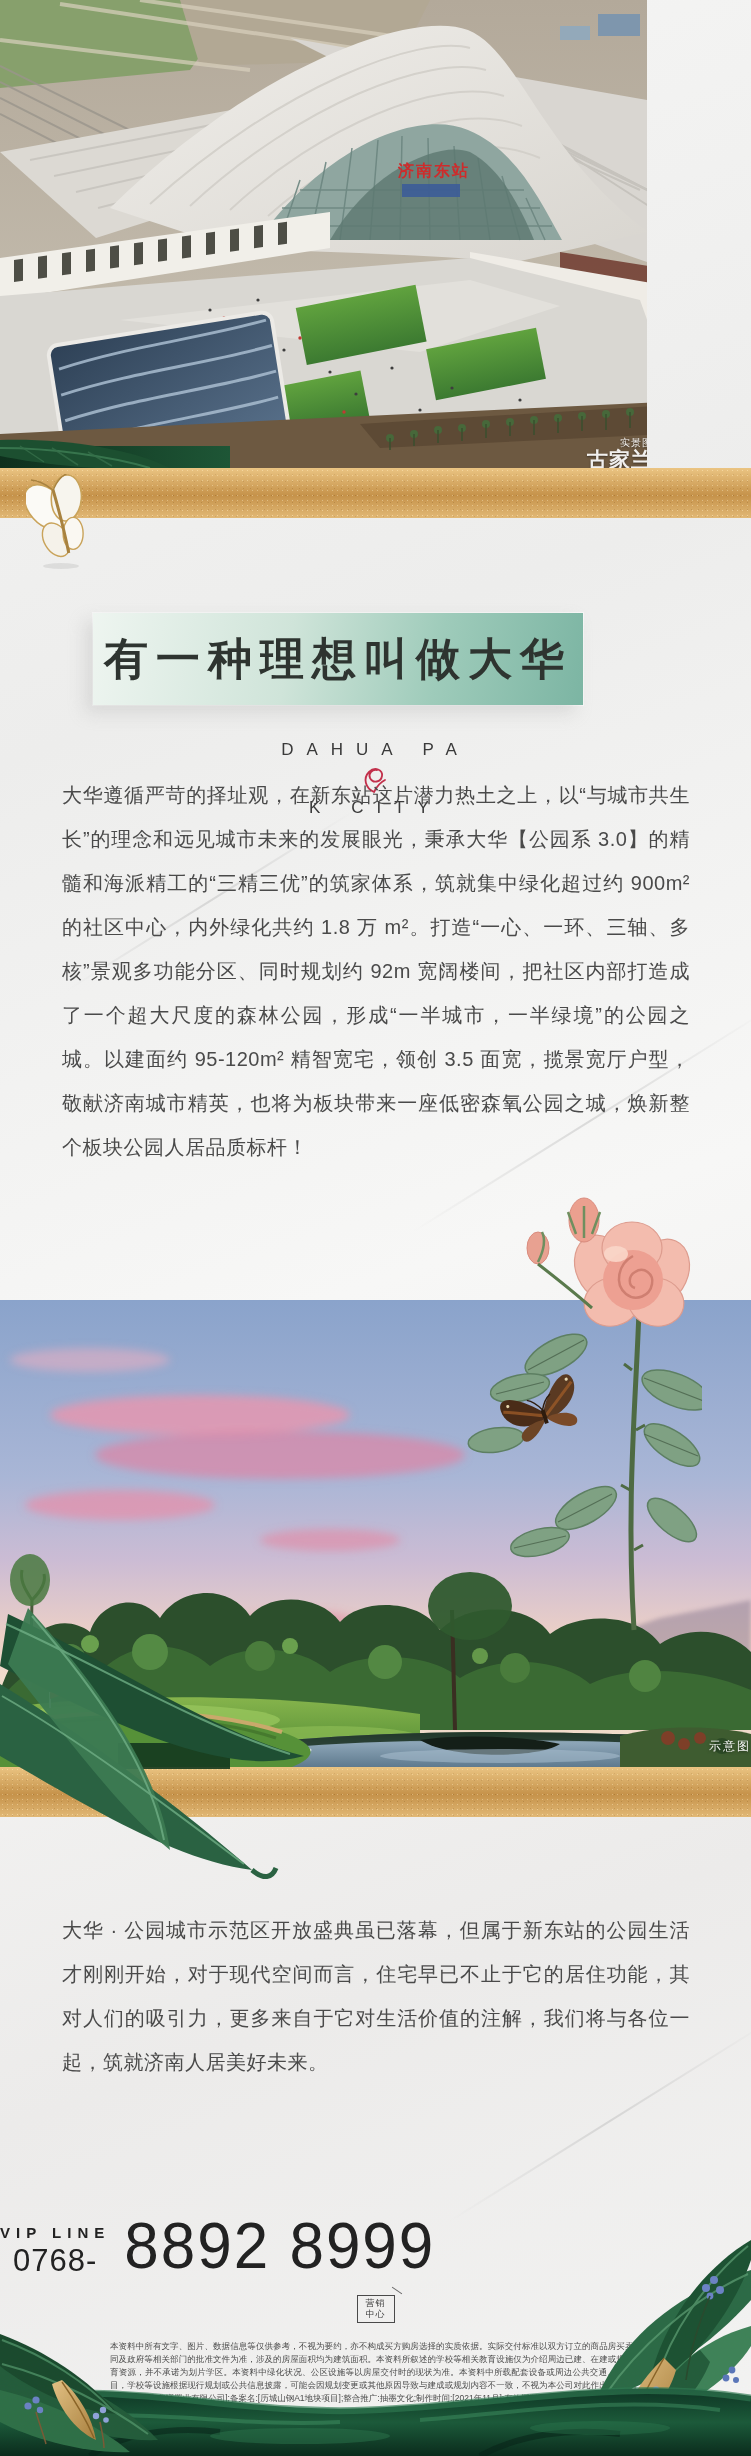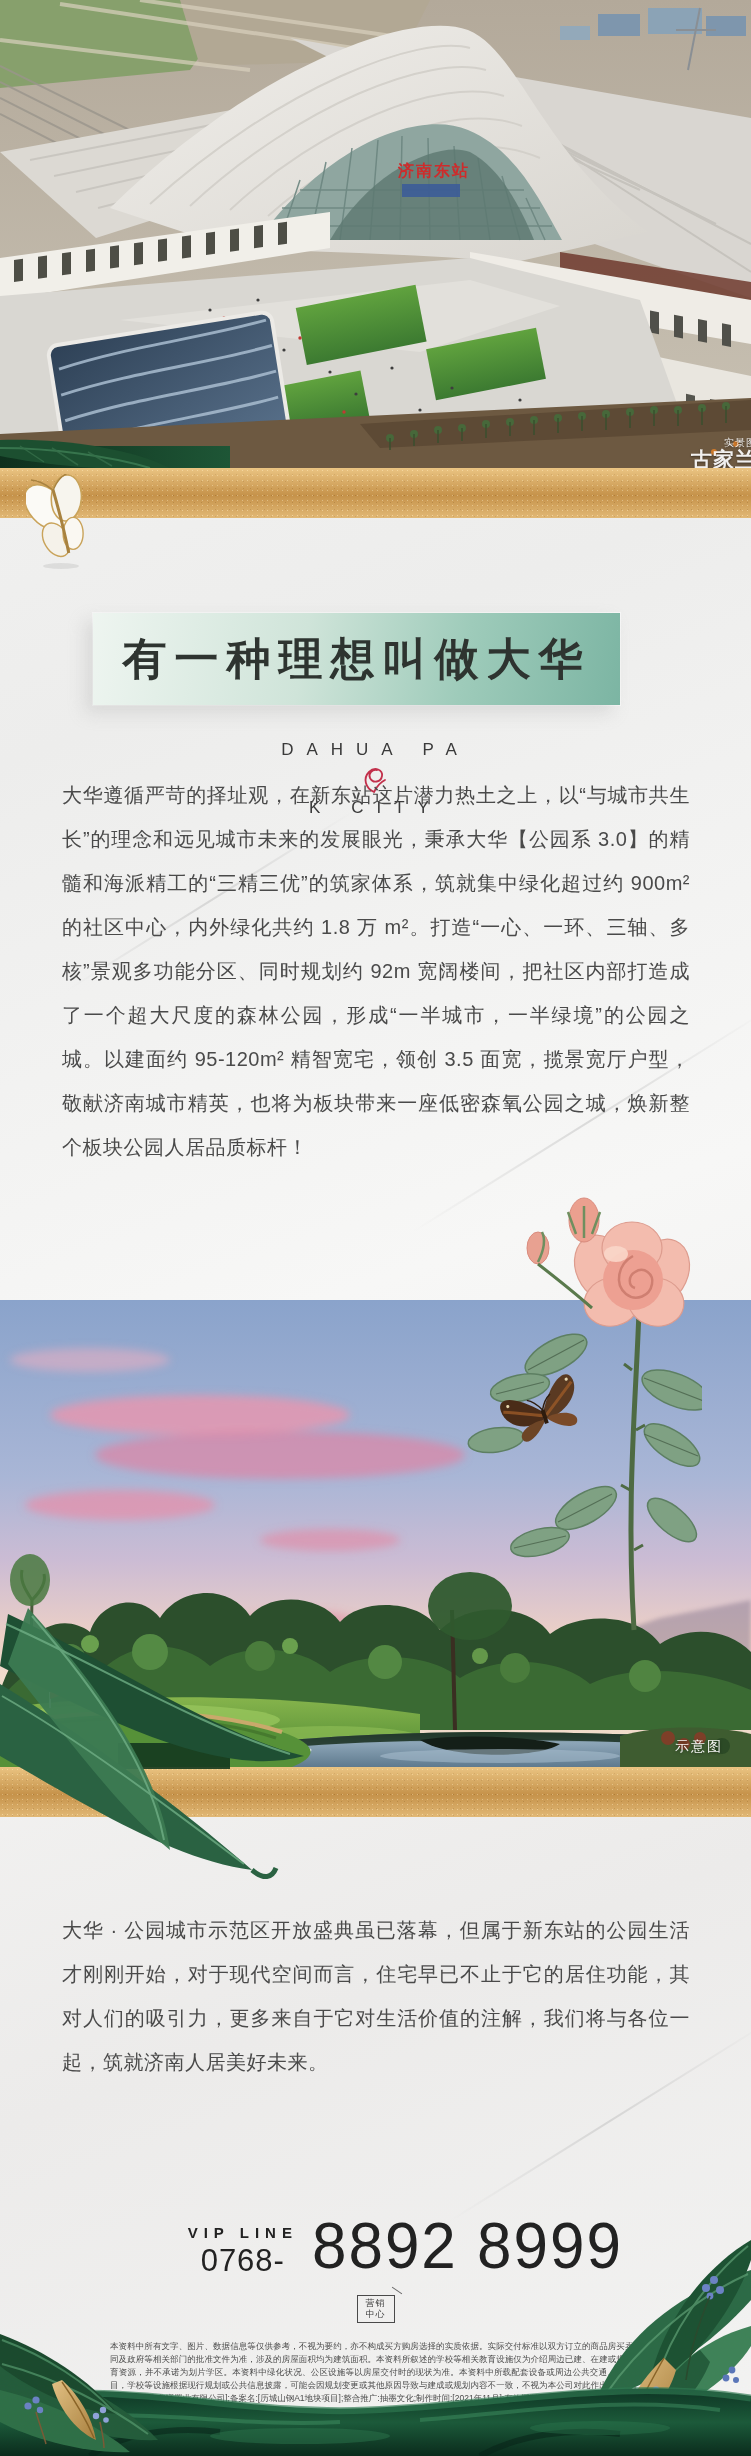--- a/index.html
+++ b/index.html
@@ -5,63 +5,63 @@
   html,body{margin:0;padding:0;background:#dcdcdc;}
   #poster{
     position:relative;width:751px;height:2456px;margin:0 auto;overflow:hidden;
     background:linear-gradient(160deg,#f6f6f5 0%,#ededec 28%,#f7f7f6 52%,#ecécea 78%,#f3f3f2 100%);
     background:linear-gradient(160deg,#f6f6f5 0%,#ededec 28%,#f7f7f6 52%,#ecebea 78%,#f3f3f2 100%);
     font-family:"Liberation Sans","DejaVu Sans",sans-serif;color:#474747;
   }
   .abs{position:absolute;}
   .vein{position:absolute;width:340px;height:2px;background:linear-gradient(90deg,transparent,rgba(190,190,190,.5),transparent);transform:rotate(-32deg);}
   
-  #hero{left:0;top:0;width:751px;height:468px;overflow:hidden;}
+  #hero{left:0;top:0;width:647px;height:468px;overflow:hidden;}
   #hero svg{display:block;}
   #hero-watermark{right:-6px;top:438px;text-align:right;color:rgba(255,255,255,.92);line-height:1.05;text-shadow:0 1px 2px rgba(0,0,0,.45);}
   #hero-watermark .wm-small{font-size:10px;letter-spacing:1px;display:block;}
   #hero-watermark .wm-big{font-size:21px;font-weight:bold;letter-spacing:1px;display:block;}
   
   .gold-strip{
     left:0;width:751px;height:50px;
     background-color:#d2a057;
     background-image:
       linear-gradient(180deg,rgba(255,226,166,.55),rgba(160,105,35,.25) 55%,rgba(255,230,175,.35)),
       radial-gradient(rgba(255,238,195,.6) 18%,transparent 20%),
       radial-gradient(rgba(150,100,35,.45) 16%,transparent 18%);
     background-size:100% 100%,5px 5px,7px 7px;
     background-position:0 0,0 0,2px 3px;
   }
   #gold1{top:468px;} #gold2{top:1767px;}
   
   #butterfly{left:26px;top:474px;width:70px;height:96px;}
   
   #title-bar{
-    left:93px;top:613px;width:527px;height:92px;
+    left:93px;top:613px;width:490px;height:92px;
     background:linear-gradient(100deg,#eef5f0 0%,#cfe4d9 40%,#9ecbba 70%,#7cb5a3 100%);
     box-shadow:-8px 8px 16px rgba(170,170,170,.30),0 0 0 1px rgba(255,255,255,.55);
     display:flex;align-items:center;justify-content:center;
   }
   #title-bar .headline{font-size:44px;font-weight:bold;color:#2e3430;letter-spacing:8px;white-space:nowrap;}
   #subtitle{left:0;top:740px;width:751px;text-align:center;font-size:17px;color:#3a3a3a;letter-spacing:13px;font-weight:500;display:flex;align-items:center;justify-content:center;gap:2px;flex-direction:column;}
   #subtitle svg{margin:0 -2px 0 -6px;}
   
   .para{left:62px;width:628px;font-size:20px;line-height:44px;color:#4a4a4a;text-align:justify;letter-spacing:.5px;}
   #para1{top:773px;}
   #para2{top:1908px;}
   
   #photo2{left:0;top:1300px;width:751px;height:467px;overflow:hidden;}
-  #photo2-watermark{right:28px;top:1738px;color:rgba(255,255,255,.95);font-size:14px;letter-spacing:2px;text-shadow:0 1px 3px rgba(0,0,0,.5);font-family:Liberation Mono, monospace;}
+  #photo2-watermark{right:0;top:1738px;color:rgba(255,255,255,.95);font-size:12px;letter-spacing:2px;text-shadow:0 1px 3px rgba(0,0,0,.5);font-family:Liberation Mono, monospace;}
   
   #rose{left:436px;top:1190px;width:266px;height:452px;pointer-events:none;}
   #hero-leaf{left:0;top:438px;width:236px;height:34px;pointer-events:none;}
   #leaves2{left:0;top:1608px;width:345px;height:305px;pointer-events:none;}
   #bottom-deco{left:0;top:2230px;width:751px;height:226px;pointer-events:none;}
   
-  #vip-block{left:0;top:2212px;width:623px;display:flex;justify-content:flex-end;align-items:flex-end;gap:14px;color:#222;}
+  #vip-block{left:0;top:2212px;width:623px;display:flex;justify-content:flex-start;align-items:flex-end;gap:14px;color:#222;}
   #vip-left{text-align:center;padding-bottom:4px;}
   #vip-label{font-size:15px;letter-spacing:6px;font-weight:bold;white-space:nowrap;}
   #vip-code{font-size:31px;letter-spacing:1px;margin-top:2px;}
   #vip-number{font-size:62px;font-weight:500;letter-spacing:2px;transform:scaleY(1.06);transform-origin:bottom;white-space:nowrap;}
   #address-row{left:0;top:2295px;width:751px;display:flex;justify-content:center;align-items:center;}
   #office-box{width:30px;border:1px solid #4a4a4a;padding:2px 3px;text-align:center;font-size:9px;line-height:11px;color:#3c3c3c;letter-spacing:1px;position:relative;}
   #office-box::after{content:"";position:absolute;right:-9px;top:-6px;width:12px;height:1px;background:#6a6a6a;transform:rotate(35deg);}
   #address-text{font-size:27px;color:#353535;letter-spacing:8px;font-weight:500;white-space:nowrap;}
   #disclaimer{left:110px;top:2340px;width:532px;font-size:8.5px;line-height:13px;color:#4c4c4c;text-align:justify;}
 </style>

